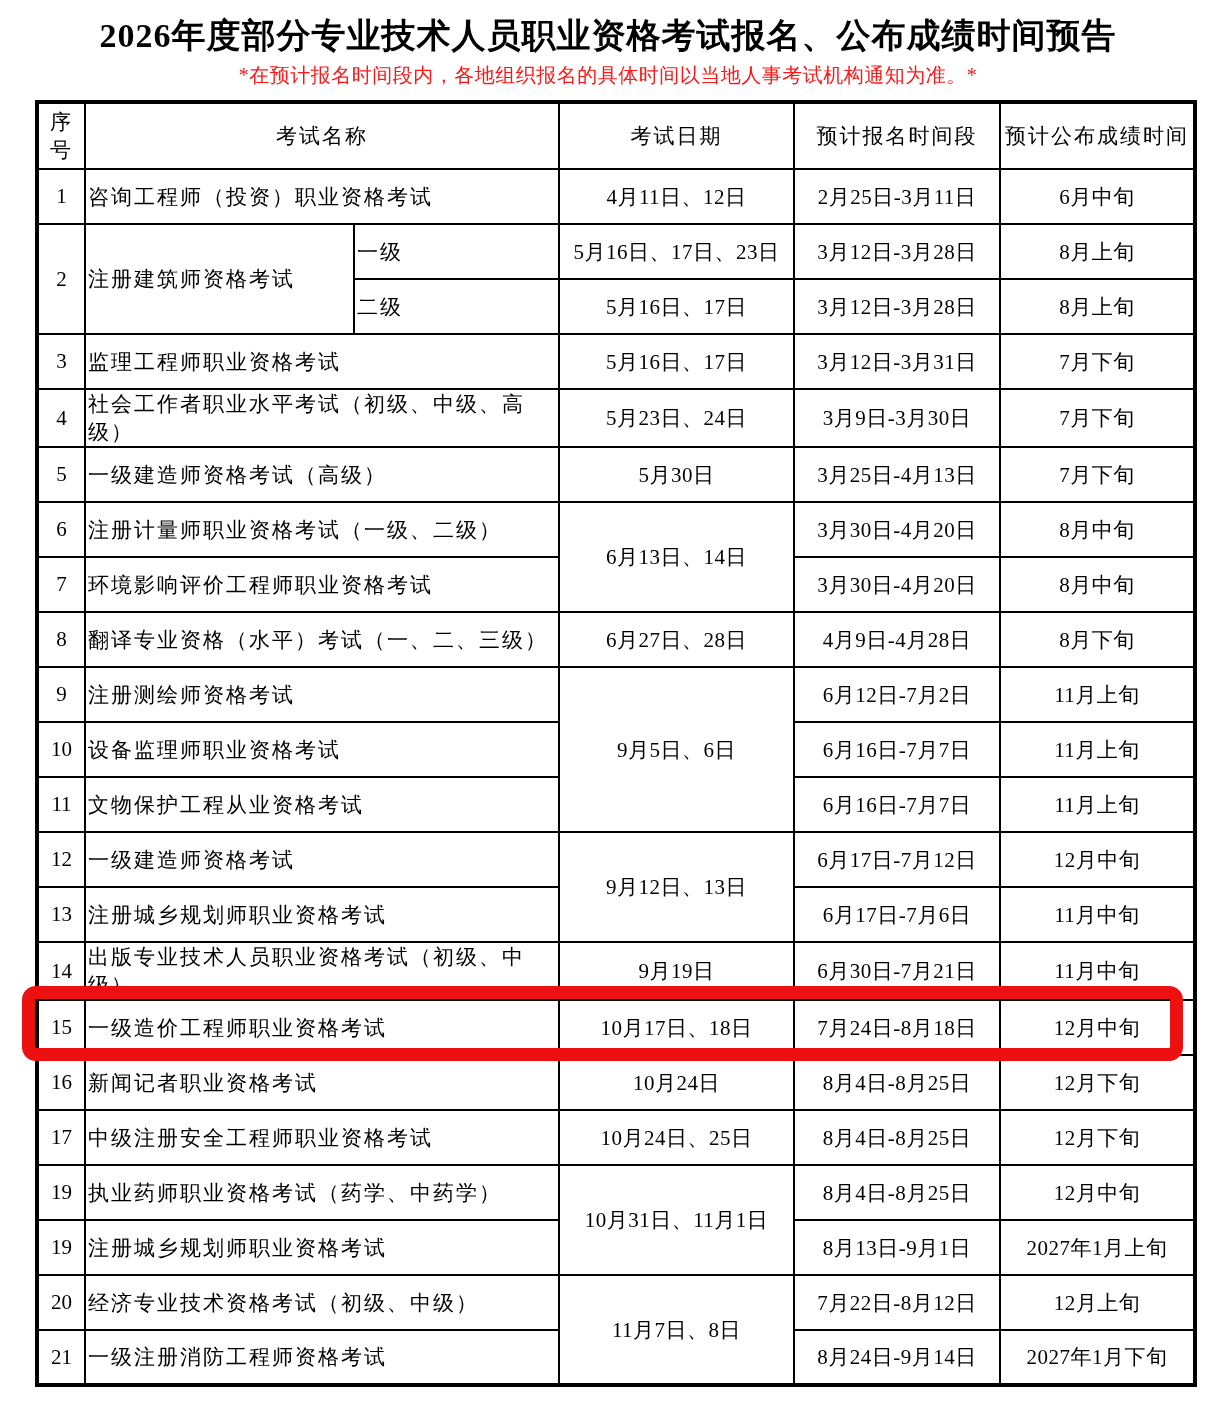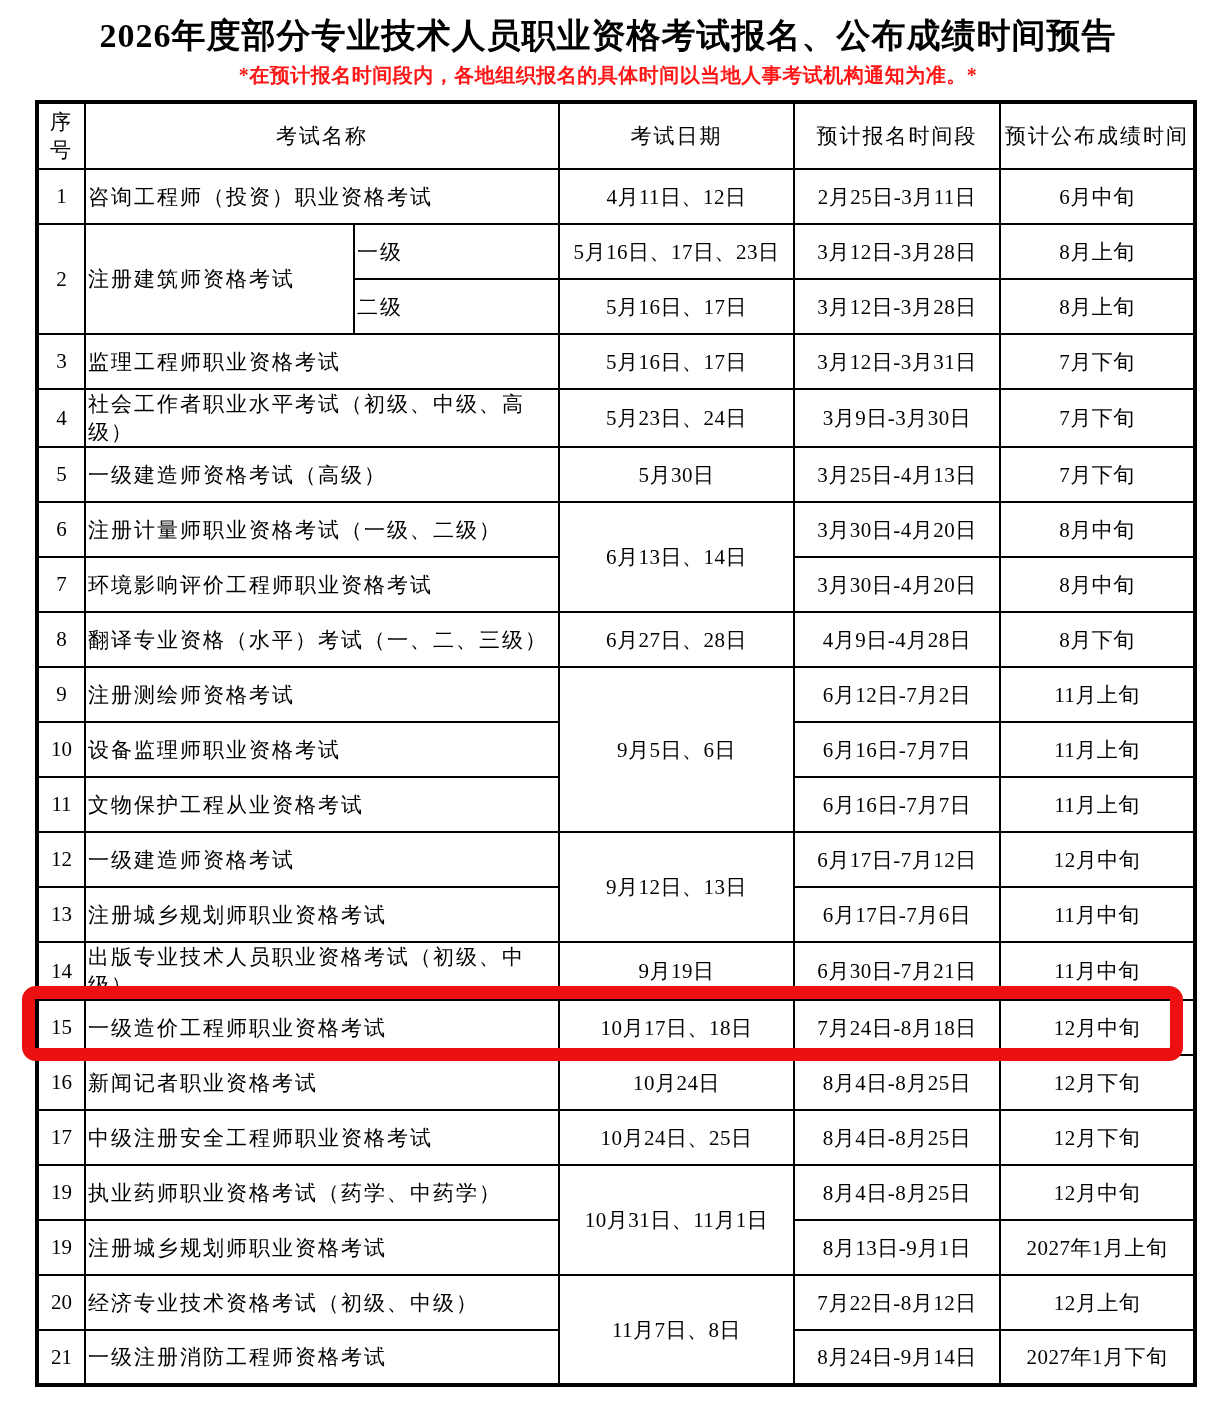--- a/index.html
+++ b/index.html
@@ -11,21 +11,21 @@
   }
   #page { position:relative; width:1216px; height:1402px; overflow:hidden; }
 
   .title {
     position:absolute; top:13px; left:0; width:1216px;
     text-align:center; font-size:34px; font-weight:bold;
     letter-spacing:1px; color:#000;
   }
   .note {
     position:absolute; top:62px; left:0; width:1216px;
-    text-align:center; font-size:20px; font-weight:bold;
+    text-align:center; font-size:20px; font-weight:normal;
     color:#fe1616; letter-spacing:0.5px;
   }
 
   table.sched {
     position:absolute; left:35px; top:100px;
     width:1158px; table-layout:fixed;
     border-collapse:collapse;
     border:4px solid #000;
   }
   .sched th, .sched td {

